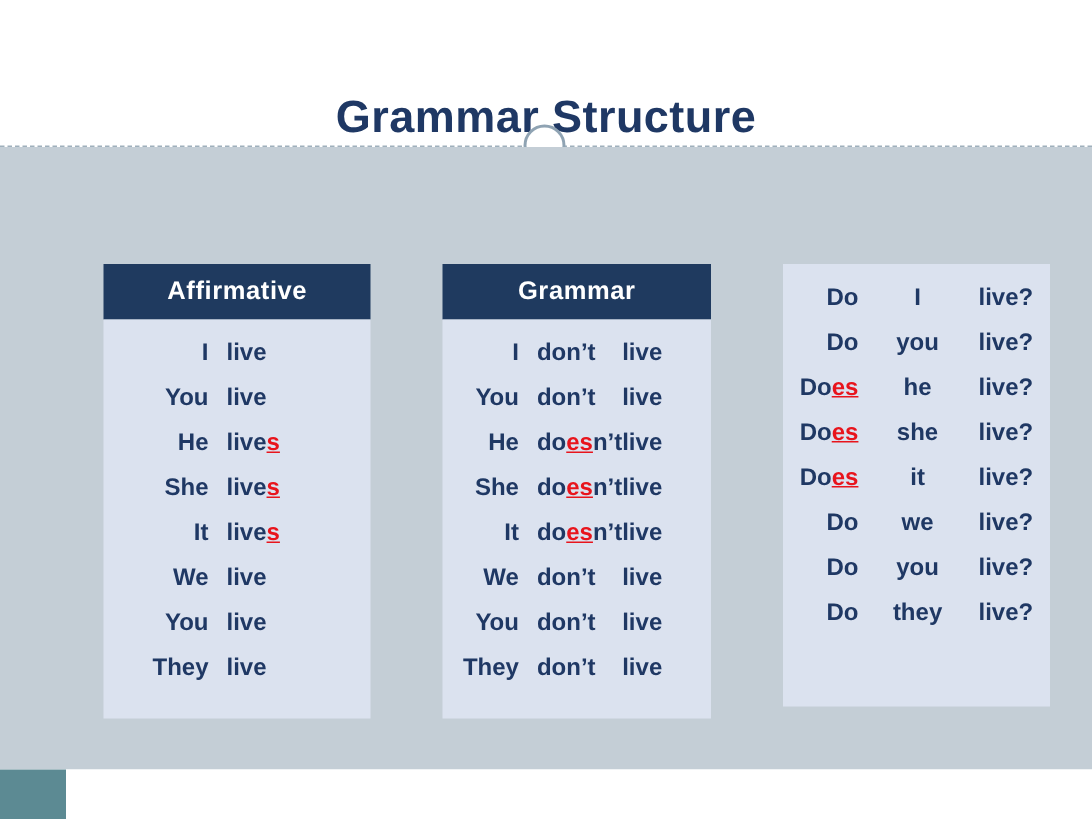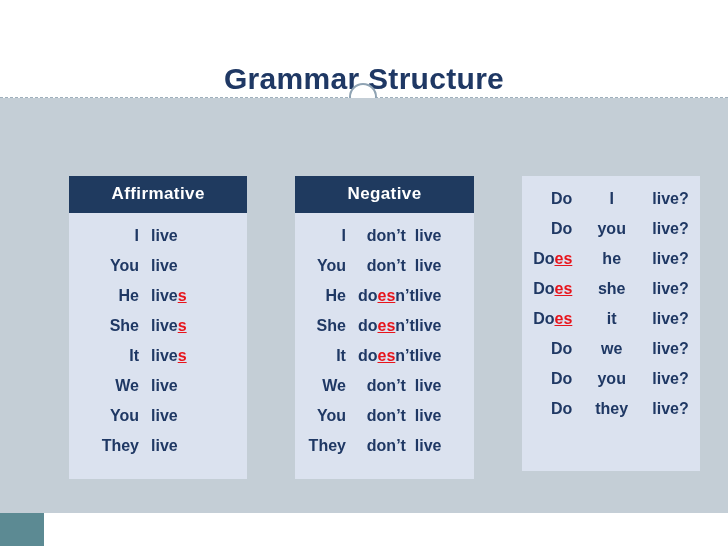--- a/index.html
+++ b/index.html
@@ -131,21 +131,21 @@
     padding-right: 12px;
     box-sizing: border-box;
   }
   .cell-verb {
     width: 54%;
     text-align: left;
     box-sizing: border-box;
   }
   
   .neg .cell-subj { width: 34%; padding-right: 10px; }
-  .neg .cell-aux  { width: 33%; text-align: center; padding-left: 2px; box-sizing: border-box; }
+  .neg .cell-aux  { width: 33%; text-align: left; padding-left: 2px; box-sizing: border-box; }
   .neg .cell-verb { width: 33%; text-align: left; box-sizing: border-box; }
   
   .intg .cell-aux  { width: 34%; text-align: right; padding-right: 10px; box-sizing: border-box; }
   .intg .cell-subj { width: 33%; text-align: center; padding: 0; box-sizing: border-box; }
   .intg .cell-verb { width: 33%; text-align: center; box-sizing: border-box; }
   .hl {
     color: #e8141c;
     text-decoration: underline;
   }
 </style>
@@ -199,21 +199,21 @@
             <span class="cell-verb"><span class="">live</span></span>
           </div>
           <div class="row aff">
             <span class="cell-subj">They</span>
             <span class="cell-verb"><span class="">live</span></span>
           </div>
         </div>
     </div>
 
     <div class="col">
-      <div class="col-head">Negative</div>
+      <div class="col-head">Grammar</div>
       <div class="col-body" id="col-negative">
           <div class="row neg">
             <span class="cell-subj">I</span>
             <span class="cell-aux"><span class="">don</span><span class="">’t</span></span>
             <span class="cell-verb">live</span>
           </div>
           <div class="row neg">
             <span class="cell-subj">You</span>
             <span class="cell-aux"><span class="">don</span><span class="">’t</span></span>
             <span class="cell-verb">live</span>

